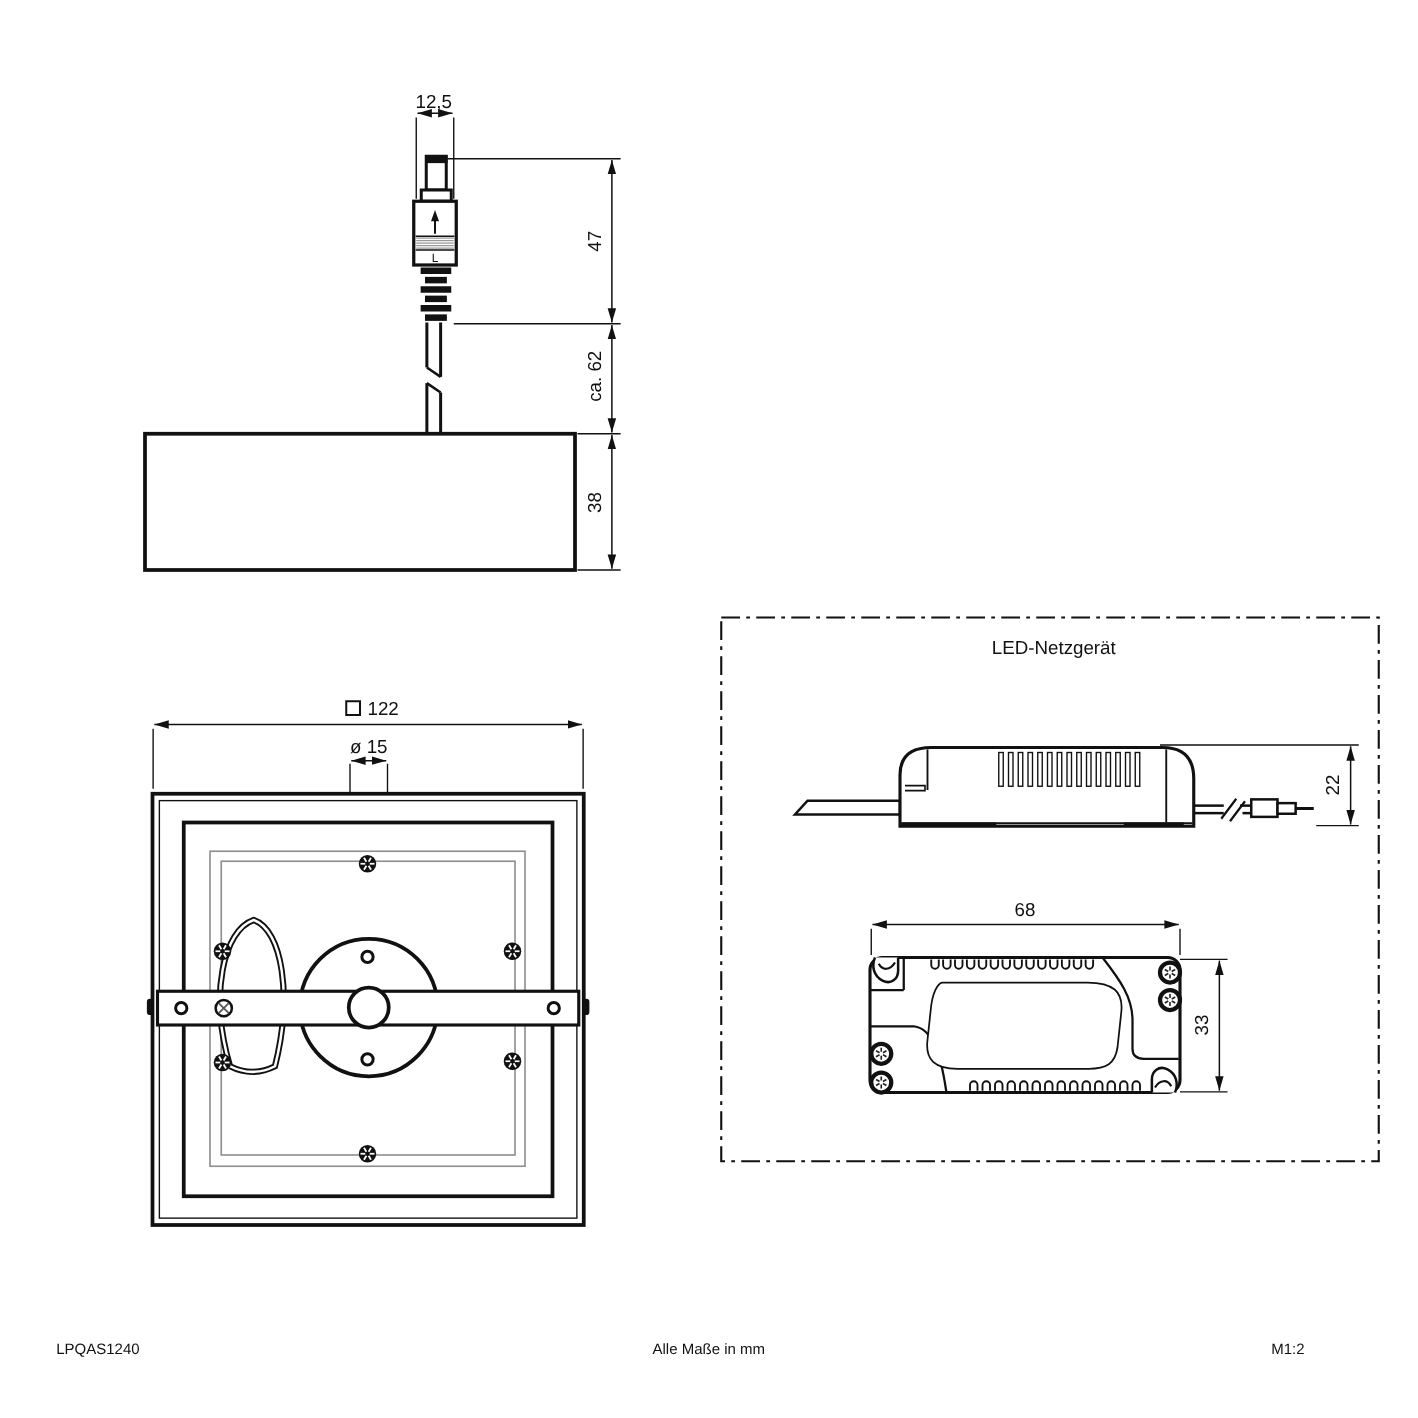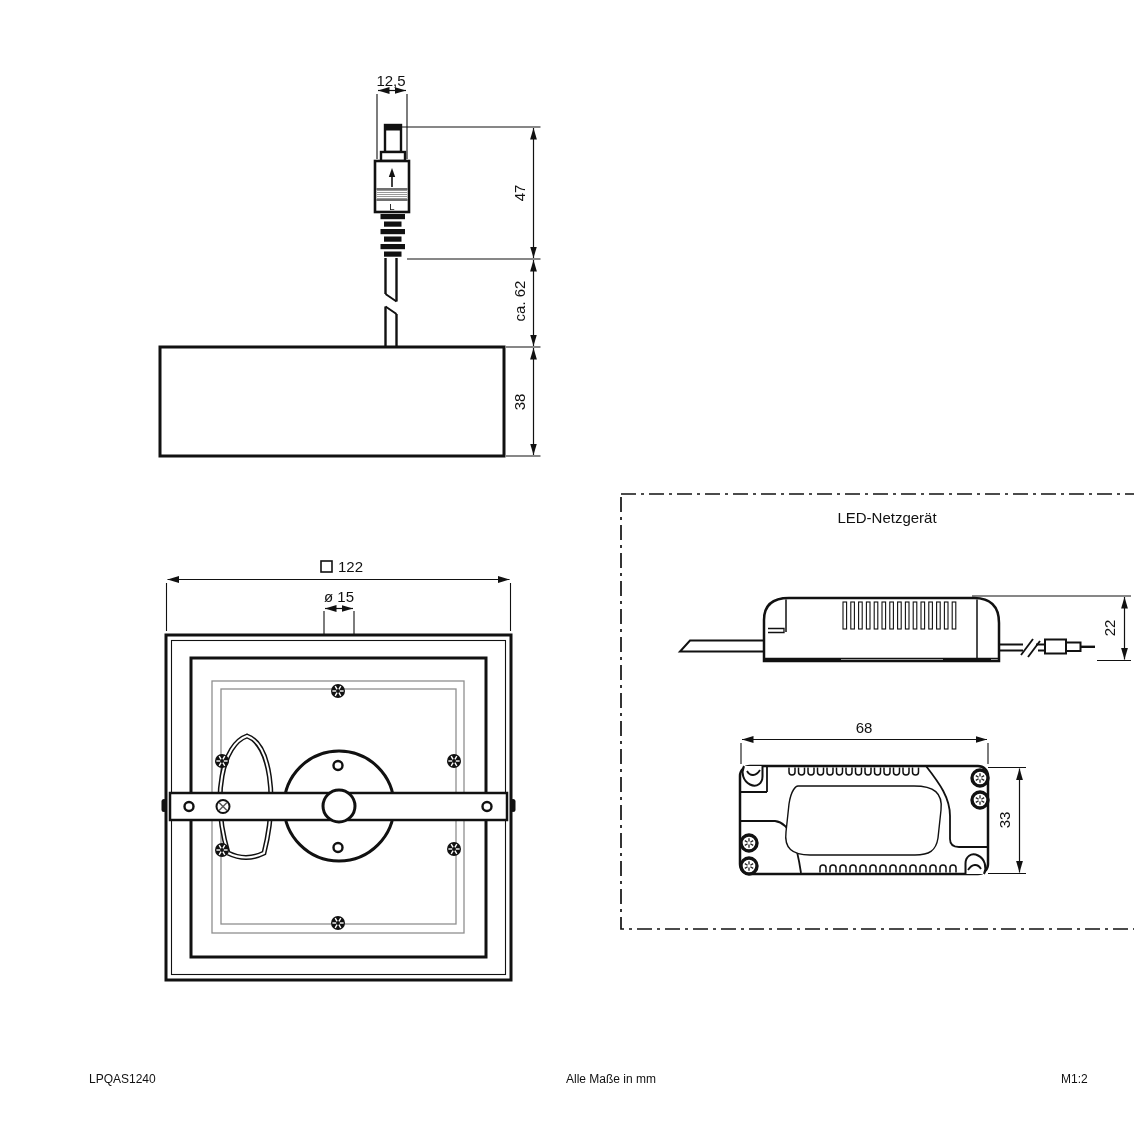--- a/index.html
+++ b/index.html
@@ -1,17 +1,17 @@
 <!DOCTYPE html>
 <html><head>
 <meta charset="utf-8">
 <style>
   html,body{margin:0;padding:0;background:#ffffff;}
   .stage{position:relative;width:966px;height:1134px;background:#fff;
-         font-family:"Liberation Sans","DejaVu Sans",sans-serif;margin-left:44px;}
+         font-family:"Liberation Sans","DejaVu Sans",sans-serif;}
   svg{display:block}
   text{fill:#111;}
   .dim{font-size:15px;}
   .small{font-size:9.5px;}
   .title{font-size:15px;}
   .foot{font-size:12px;}
 </style>
 </head>
 <body>
 

